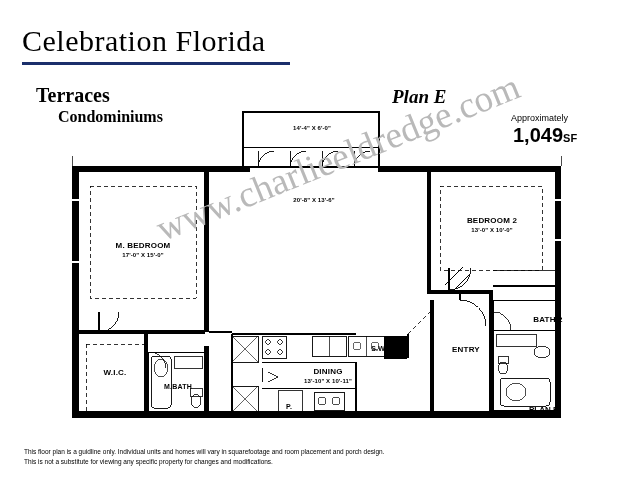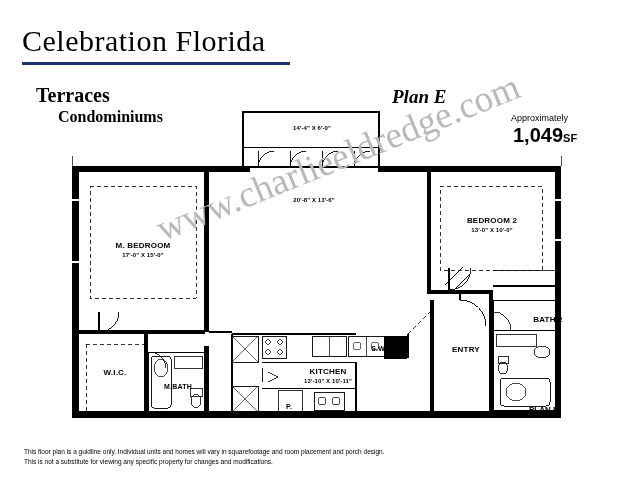--- a/index.html
+++ b/index.html
@@ -254,21 +254,21 @@
 
     <div class="room-label" style="left:86px;top:367px;width:58px;">
       <div class="rl-name sm">W.I.C.</div>
     </div>
 
     <div class="room-label" style="left:152px;top:381px;width:52px;">
       <div class="rl-name xs">M.BATH</div>
     </div>
 
     <div class="room-label" style="left:288px;top:366px;width:80px;">
-      <div class="rl-name sm">KITCHEN</div>
+      <div class="rl-name sm">DINING</div>
       <div class="rl-dim">13'-10" X 10'-11"</div>
     </div>
 
     <div class="room-label" style="left:438px;top:344px;width:56px;">
       <div class="rl-name sm">ENTRY</div>
     </div>
 
     <div class="room-label" style="left:494px;top:314px;width:60px;padding-left:24px;">
       <div class="rl-name sm">BATH 2</div>
     </div>

